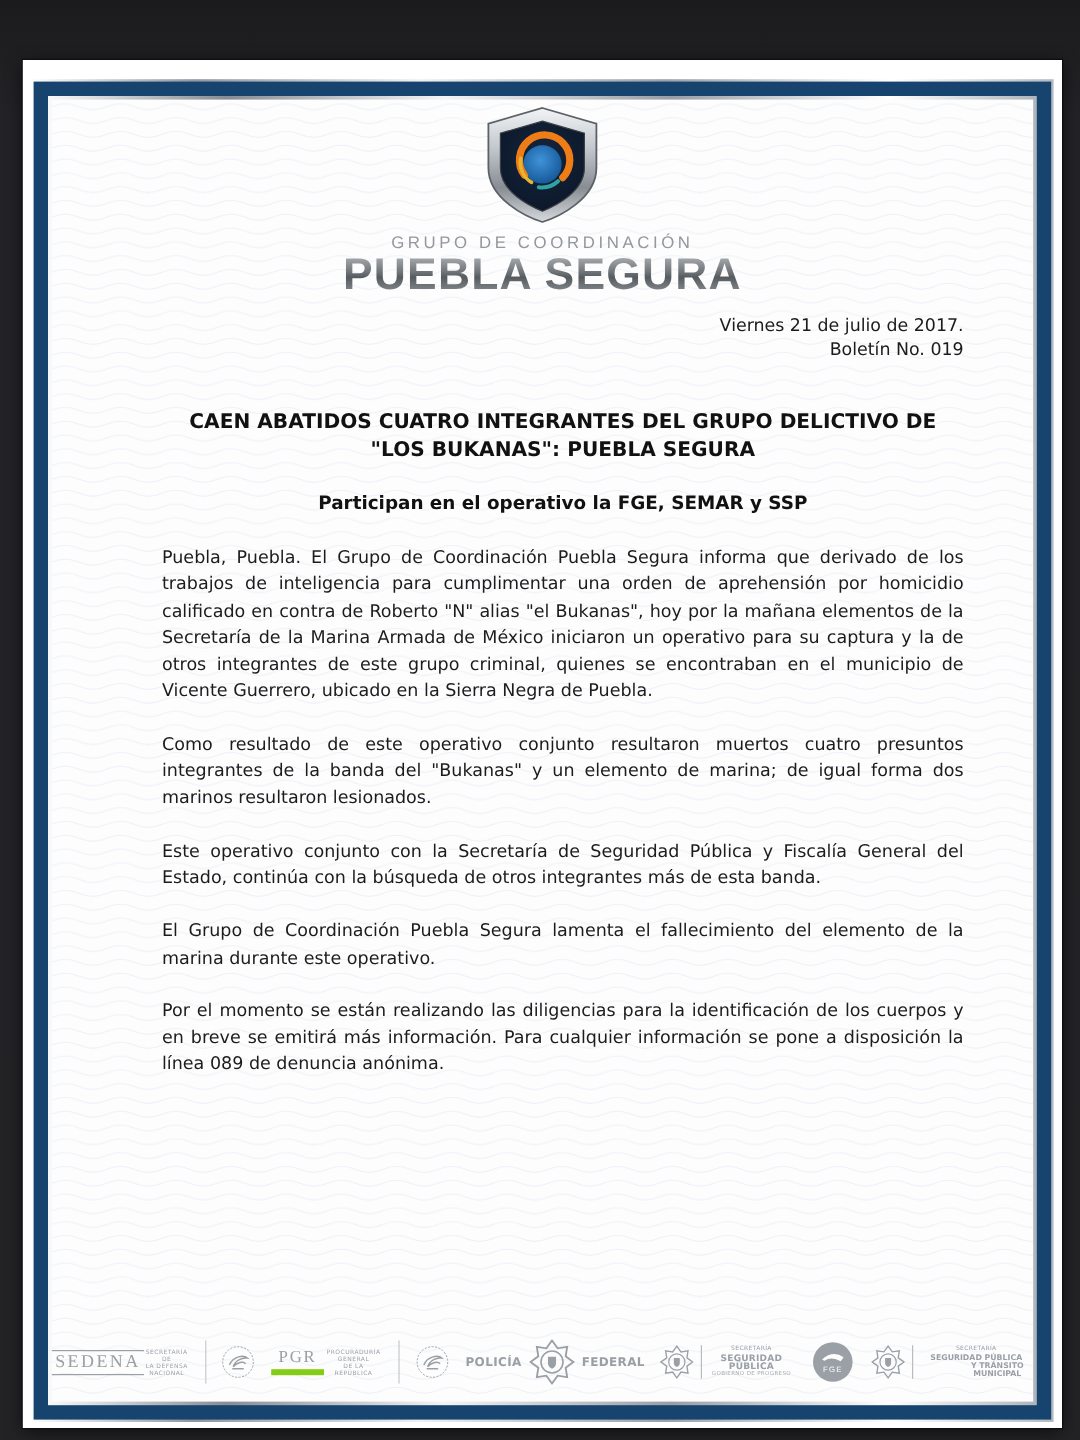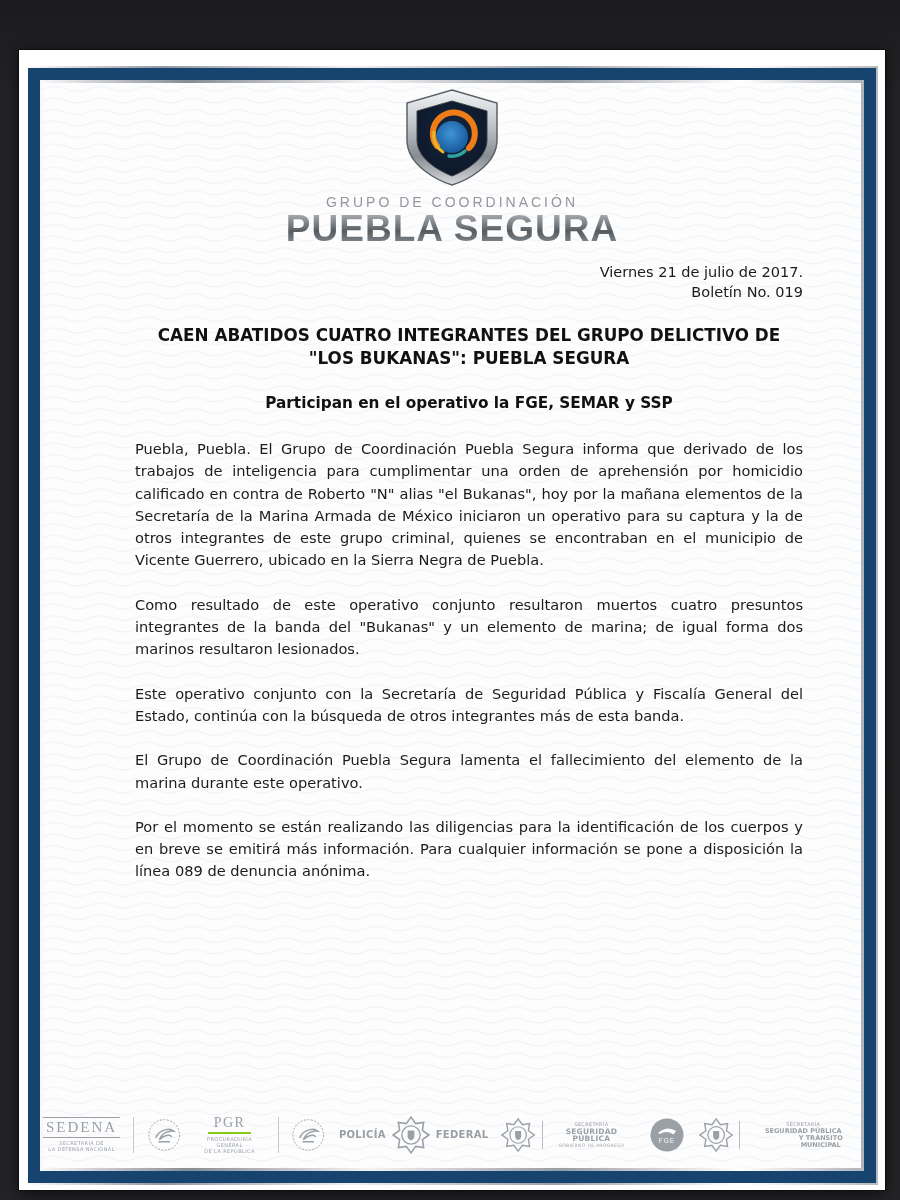--- a/index.html
+++ b/index.html
@@ -20,36 +20,36 @@
   .logo-block{text-align:center;padding-top:5px;}
   .org-line{margin-top:3px;font-size:14px;letter-spacing:3px;color:#94979b;
             font-family:"Liberation Sans",sans-serif;}
   .org-name{margin-top:-2px;font-size:37px;font-weight:bold;letter-spacing:1px;
             font-family:"Liberation Sans",sans-serif;
             background:linear-gradient(180deg,#c3c6c9 0%,#6e7377 45%,#565b60 55%,#9da1a5 100%);
             -webkit-background-clip:text;background-clip:text;color:transparent;}
 
   .textcol{margin:0 58px 0 92px;}
   .date-block{margin-top:12px;text-align:right;font-size:14.5px;color:#1b1b1b;line-height:20px;}
-  .headline{margin-top:22px;text-align:center;font-weight:bold;font-size:16.8px;
+  .headline{margin-top:38px;text-align:center;font-weight:bold;font-size:16.8px;
             color:#111;line-height:23px;}
   .subhead{margin-top:24px;text-align:center;font-weight:bold;font-size:15.3px;color:#111;}
   .bodytext{margin-top:26px;}
   .bodytext p{margin:0 0 22px 0;font-size:14.6px;line-height:22.3px;color:#1c1c1c;
               text-align:justify;}
 
   .footer{position:absolute;left:0;right:0;bottom:14px;display:flex;align-items:center;
           justify-content:center;gap:13px;z-index:1;}
   .vdiv{width:1px;height:36px;background:#c6cace;}
   .flogo{display:flex;align-items:center;gap:6px;color:#9aa0a5;}
-  .sedena{flex-direction:column;gap:0;}
+  .sedena{flex-direction:row;gap:0;}
   .serif-mark{font-family:"Liberation Serif",serif;font-size:15px;letter-spacing:2px;
               border-top:1px solid #9aa0a5;border-bottom:1px solid #9aa0a5;padding:1px 3px;}
   .serif-mark-pgr{font-family:"Liberation Serif",serif;font-size:14px;letter-spacing:1.5px;
-              border-bottom:2px solid #84cc16;padding:0 6px 1px;}
+              border-bottom:5px solid #84cc16;padding:0 6px 1px;}
   .tinycap{font-size:5px;letter-spacing:.4px;text-align:center;line-height:6px;margin-top:2px;
            color:#9da2a7;}
   .pf-word{font-weight:bold;font-size:10px;letter-spacing:.3px;color:#999fa4;}
   .ssp-text{border-left:1px solid #b8bcc0;padding-left:5px;text-align:center;line-height:7px;}
   .ssp-l1{font-size:5px;letter-spacing:.3px;}
   .ssp-l2{font-size:7.5px;font-weight:bold;letter-spacing:.2px;}
   .ssp-l3{font-size:4.6px;letter-spacing:.3px;color:#a7acb0;}
   .sspm-l2{font-size:6.5px;font-weight:bold;}
   .sspm-l3{font-size:6.5px;font-weight:bold;margin-left:35px;}
 </style>

